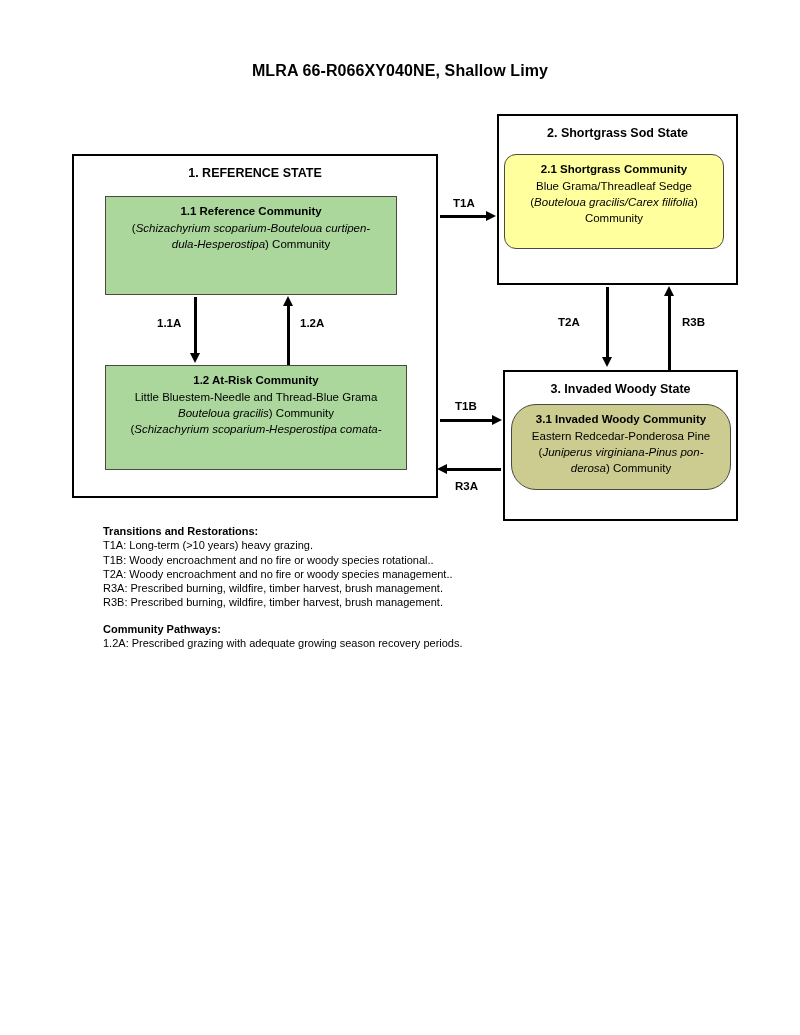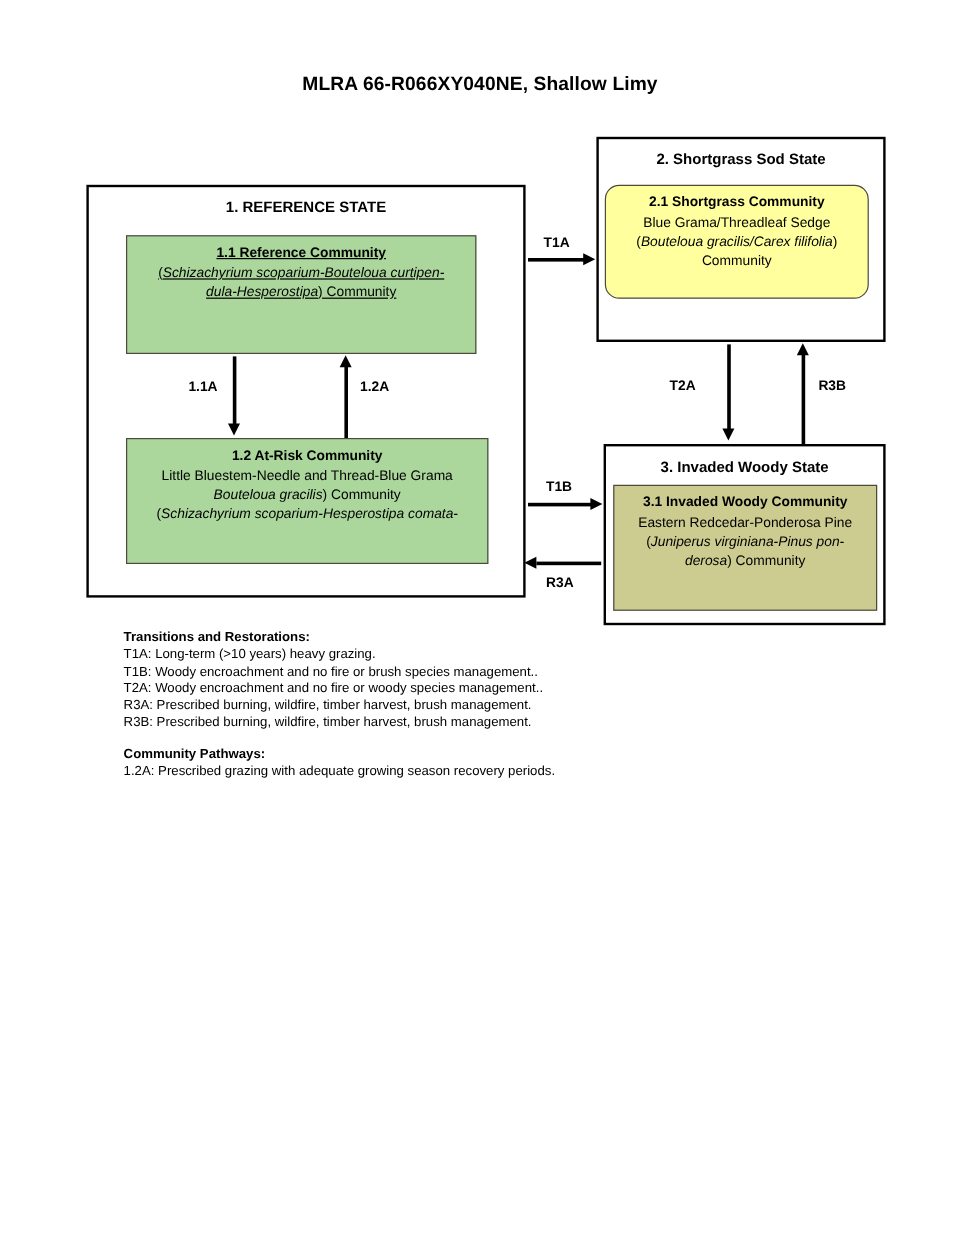--- a/index.html
+++ b/index.html
@@ -79,24 +79,24 @@
 
   
   #state-1 { left: 72px;  top: 154px; width: 366px; height: 344px; }
   #state-2 { left: 497px; top: 114px; width: 241px; height: 171px; }
   #state-3 { left: 503px; top: 370px; width: 235px; height: 151px; }
 
   #state-1 .state-title { top: 10px; }
   #state-2 .state-title { top: 10px; }
   #state-3 .state-title { top: 10px; }
 
-  #comm-1-1 { left: 105px; top: 196px; width: 292px; height: 99px; text-decoration: underline; }
+  #comm-1-1 { left: 105px; top: 196px; width: 292px; height: 99px; }
   #comm-1-2 { left: 105px; top: 365px; width: 302px; height: 105px; }
   #comm-2-1 { left: 504px; top: 154px; width: 220px; height: 95px; border-radius: 12px; }
-  #comm-3-1 { left: 511px; top: 404px; width: 220px; height: 105px; }
+  #comm-3-1 { left: 511px; top: 404px; width: 220px; height: 86px; border-radius: 25px; }
 
   
   .arrow-line {
     position: absolute;
     background: #000000;
   }
   .arrow-h { height: 2.5px; }
   .arrow-v { width: 2.5px; }
 
   .arrow-head {
@@ -220,21 +220,21 @@
   <div class="arrow-head head-down" style="left:601.5px; top:357px;"></div>
   <div class="arrow-label" style="left:558px; top:316px;">T2A</div>
 
   <div class="arrow-line arrow-v" style="left:668px; top:295px; height:75px;"></div>
   <div class="arrow-head head-up" style="left:663.5px; top:286px;"></div>
   <div class="arrow-label" style="left:682px; top:316px;">R3B</div>
 
   <div class="legend">
     <div class="legend-heading">Transitions and Restorations:</div>
     <div class="legend-item">T1A: Long-term (&gt;10 years) heavy grazing.</div>
-    <div class="legend-item">T1B: Woody encroachment and no fire or brush species management..</div>
+    <div class="legend-item">T1B: Woody encroachment and no fire or woody species rotational..</div>
     <div class="legend-item">T2A: Woody encroachment and no fire or woody species management..</div>
     <div class="legend-item">R3A: Prescribed burning, wildfire, timber harvest, brush management.</div>
     <div class="legend-item">R3B: Prescribed burning, wildfire, timber harvest, brush management.</div>
     <div class="legend-gap"></div>
     <div class="legend-heading">Community Pathways:</div>
     <div class="legend-item">1.2A: Prescribed grazing with adequate growing season recovery periods.</div>
   </div>
 
 </div>
 

